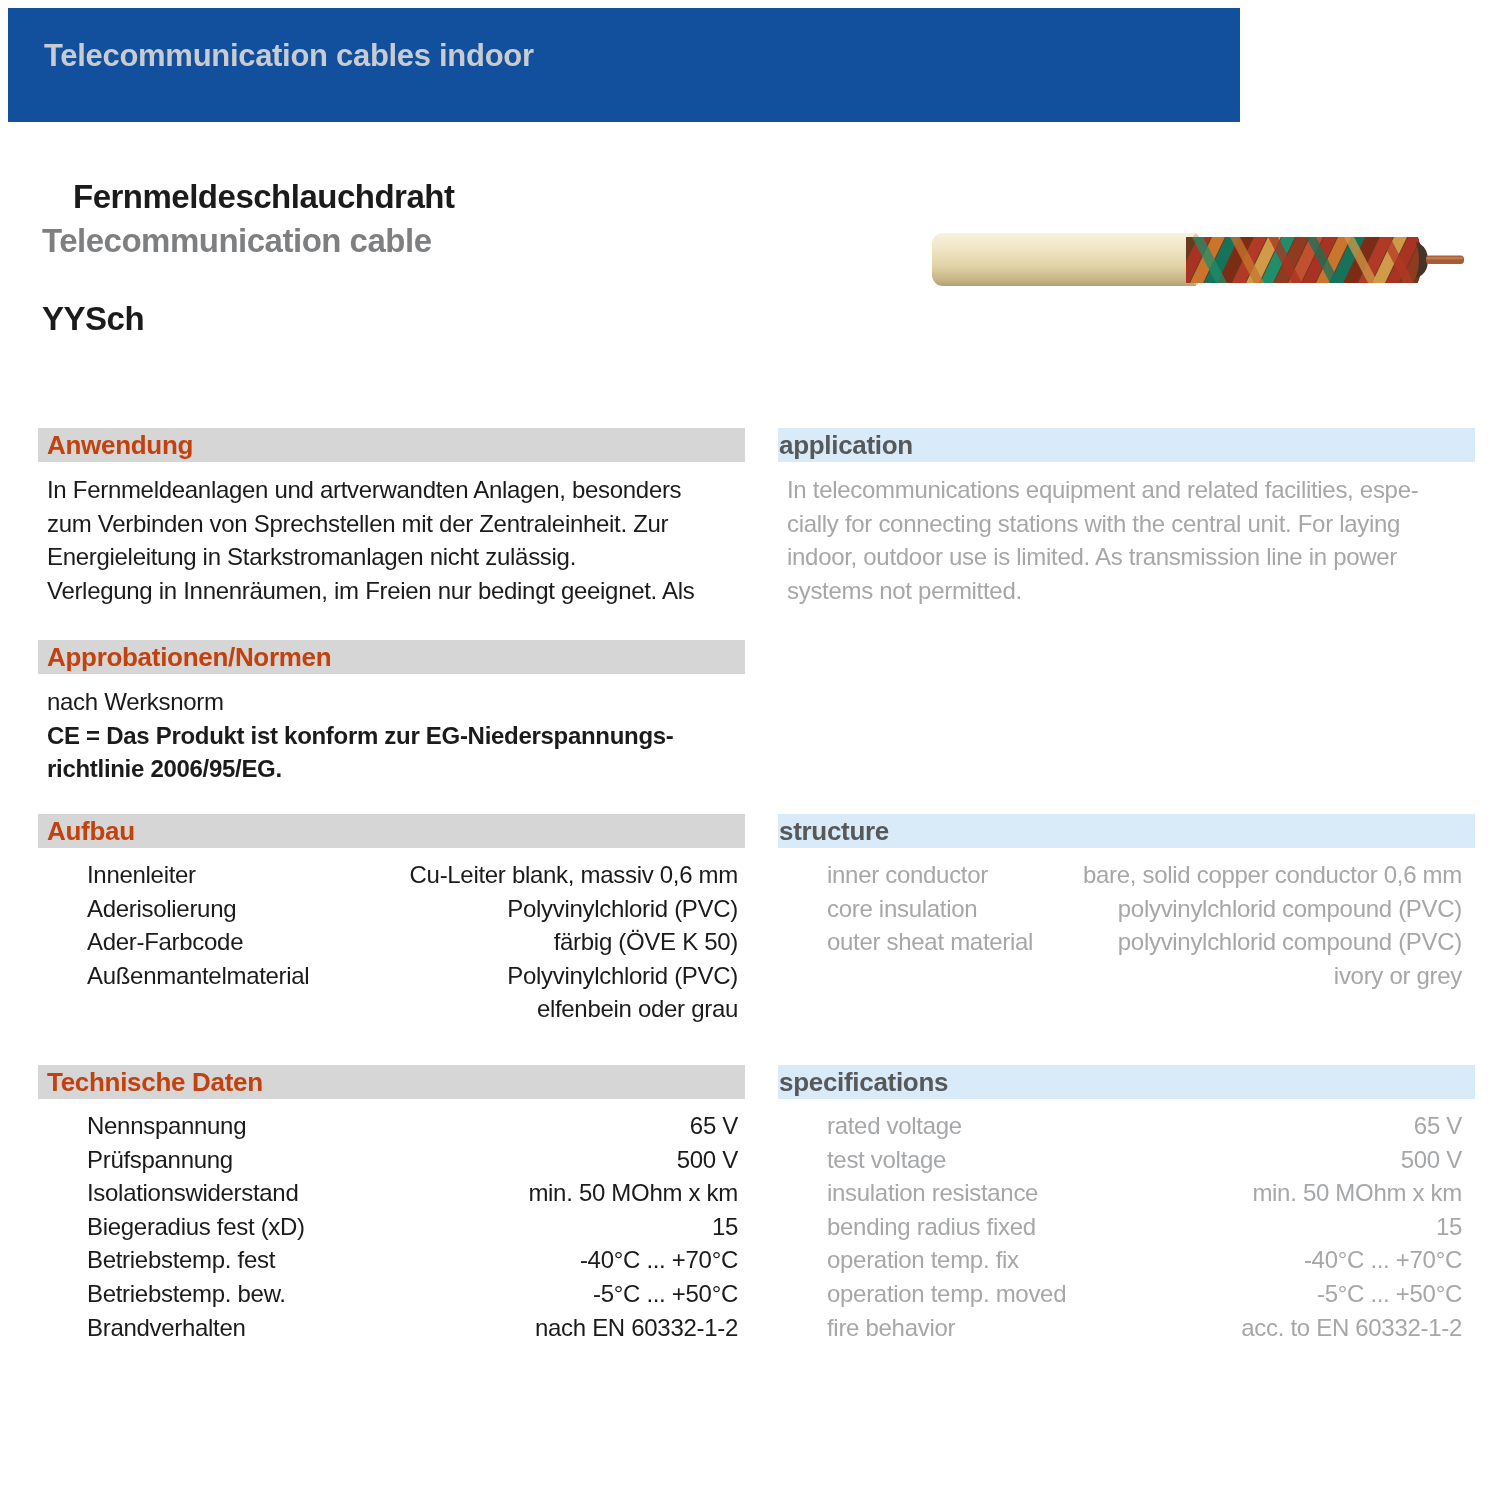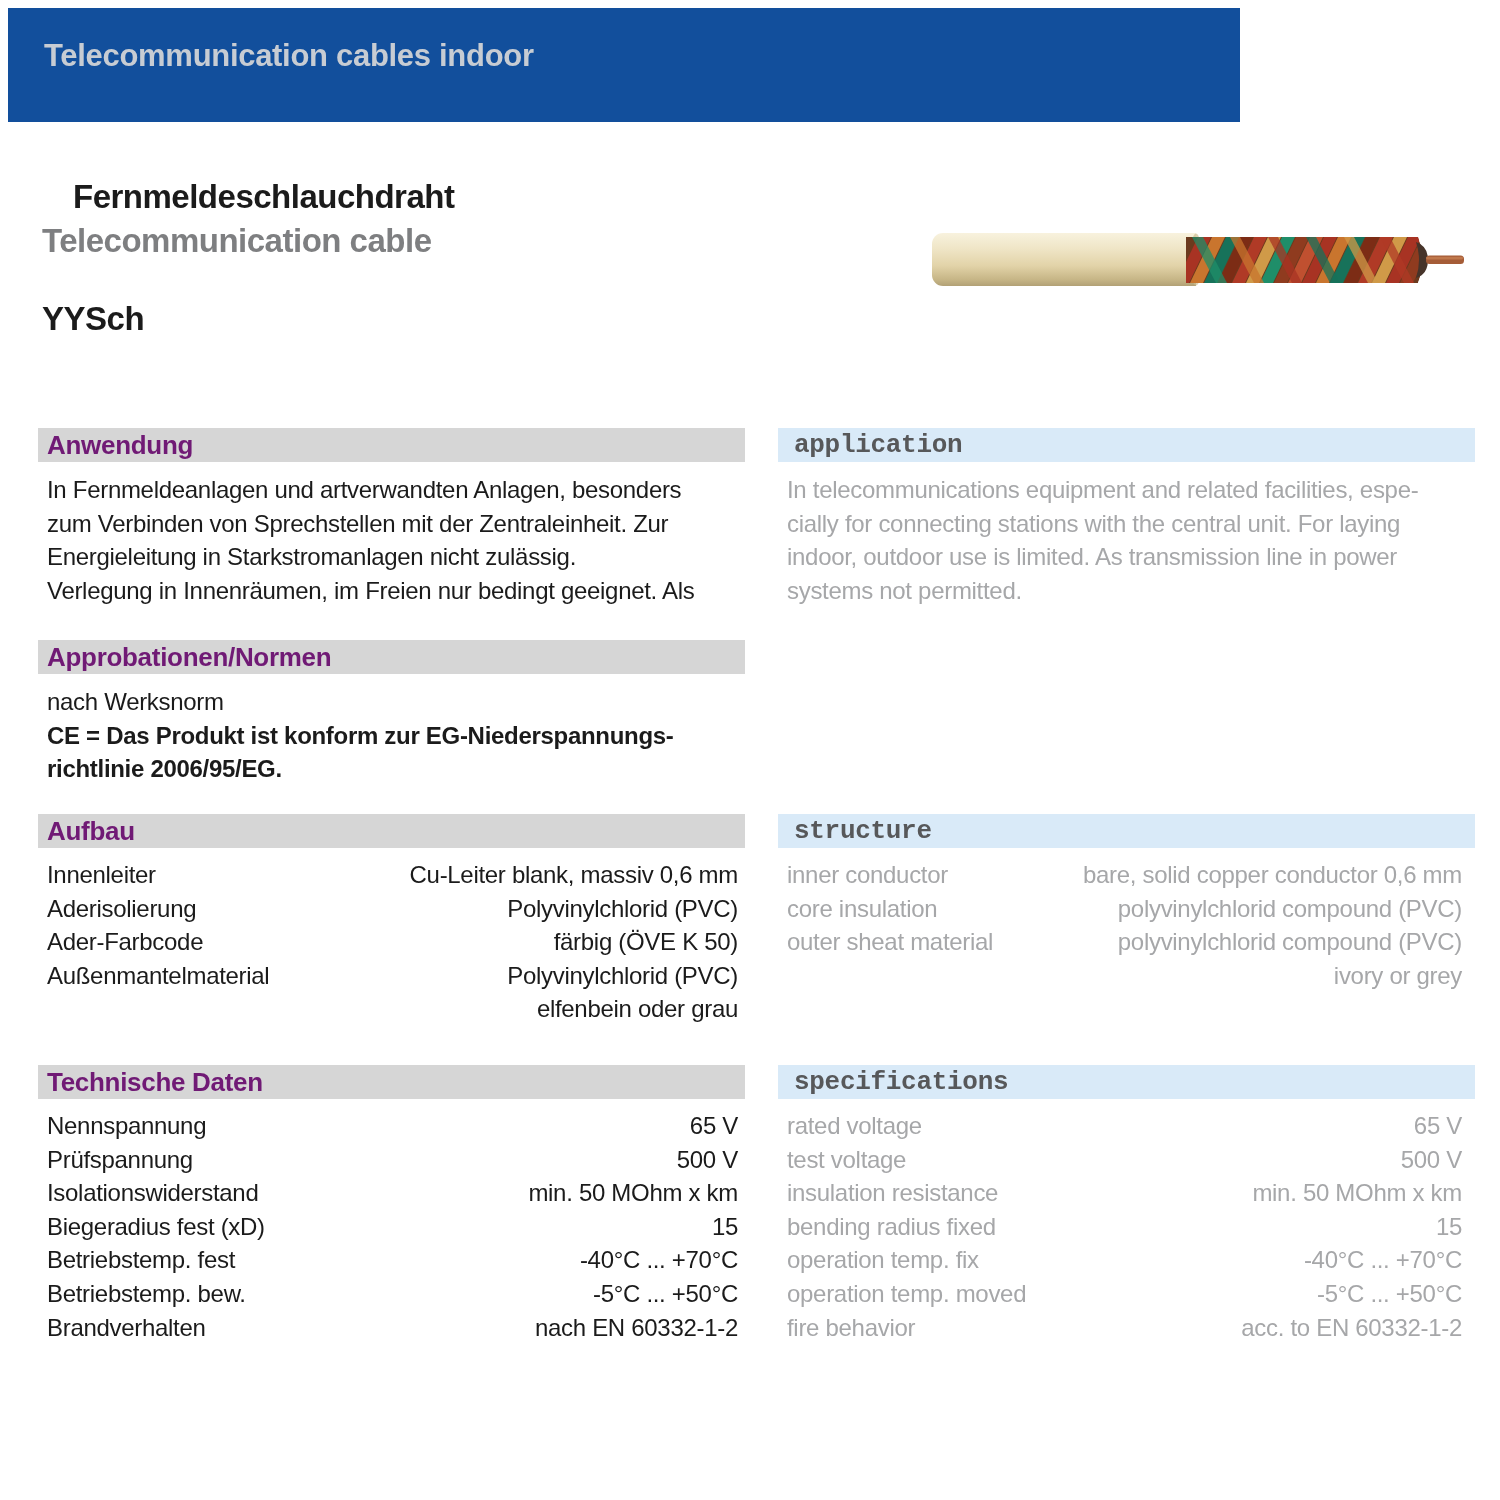--- a/index.html
+++ b/index.html
@@ -32,32 +32,32 @@
   .s-right { left:778px; width:697px; }
   .sec-app    { top:428px; }
   .sec-appr   { top:640px; }
   .sec-struct { top:814px; }
   .sec-spec   { top:1065px; }
 
   .hdr {
     height:34px; display:flex; align-items:center; box-sizing:border-box;
     font-size:26px; font-weight:bold; letter-spacing:-0.3px;
   }
-  .hdr-de { background:var(--bar_gray,#d6d6d6);  color:#701a75; padding-left:9px; }
-  .hdr-en { background:var(--bar_blue,#d9eaf8);  color:var(--heading_en,#57585a); padding-left:16px;font-family:Liberation Mono, monospace; }
+  .hdr-de { background:var(--bar_gray,#d6d6d6);  color:#c2410c; padding-left:9px; }
+  .hdr-en { background:var(--bar_blue,#d9eaf8);  color:var(--heading_en,#57585a); padding-left:1px; }
 
   .para { margin-top:11px; padding-left:9px; }
   .para .line { font-size:24px; line-height:33.5px; letter-spacing:-0.3px; white-space:nowrap; }
   .body-de .line { color:var(--text_dark,#1b1b1b); }
   .body-en .line { color:var(--text_gray_en,#a6a7a9); }
   .bold { font-weight:bold; }
 
   .kv { margin-top:10px; padding-left:9px; }
   .kv-row { display:flex; justify-content:space-between; font-size:24px; line-height:33.6px; letter-spacing:-0.3px; }
-  .kv-row .lbl { white-space:nowrap; }
+  .kv-row .lbl { white-space:nowrap;margin-left:40px; }
   .kv-row .val { text-align:right; white-space:nowrap; padding-right:7px; }
   .s-right .kv-row .val { padding-right:13px; }
   .kv-de { color:var(--text_dark,#1b1b1b); }
   .kv-en { color:var(--text_gray_en,#a6a7a9); }
 </style>
 </head>
 <body>
 
 <div class="page">
 

